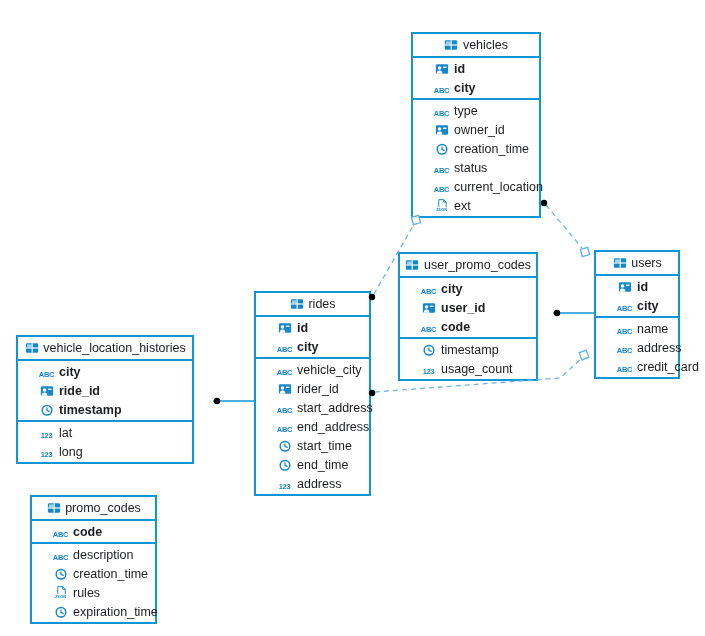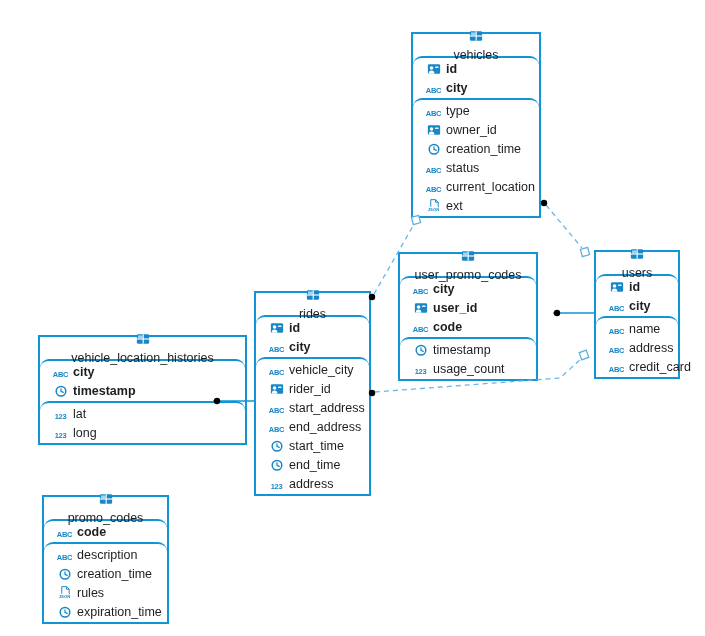--- a/index.html
+++ b/index.html
@@ -11,26 +11,24 @@
     position:absolute;
     background:#fff;
     border:2px solid var(--border,#1095d3);
     box-sizing:border-box;
   }
   .t-header{
     height:22px;
     display:flex;align-items:center;justify-content:center;gap:4px;
     font-size:12.5px;color:var(--text,#1c1e21);
     white-space:nowrap;
-    flex-direction:column;
   }
   .t-section{
     border-top:2px solid var(--border,#1095d3);
-    padding:1px 8px;
-    border-radius:9px;
+    padding:1px 16px;
   }
   .t-row{
     height:19px;
     display:flex;align-items:center;gap:5px;
     padding:0 5px;
     font-size:12.5px;color:var(--text,#1c1e21);
     white-space:nowrap;
   }
   .t-row.key .f-label{font-weight:bold;}
   .icon{
@@ -318,21 +316,21 @@
             <span class="f-label">end_time</span>
           </div>
           <div class="t-row">
             <span class="icon">
               <span class="txt-icon">123</span>
             </span>
             <span class="f-label">address</span>
           </div>
         </div>
       </div>
-      <div class="table" style="left: 38px; top: 335px; width: 209px;">
+      <div class="table" style="left: 16px; top: 335px; width: 178px;">
         <div class="t-header">
           <span class="icon">
             <svg width="14" height="14" viewBox="0 0 16 16">
               <rect x="1" y="2.5" width="14" height="11" rx="1.5" fill="#1787c9"></rect>
               <rect x="2.3" y="3.9" width="5.2" height="3.4" fill="#9fd3f0"></rect>
               <line x1="1" y1="8" x2="15" y2="8" stroke="#fff" stroke-width="1.3"></line>
               <line x1="8.2" y1="2.5" x2="8.2" y2="13.5" stroke="#fff" stroke-width="1.3"></line>
             </svg>
           </span>
           <span class="t-title">vehicle_location_histories</span>
@@ -340,20 +338,31 @@
         <div class="t-section keys">
           <div class="t-row key">
             <span class="icon">
               <span class="txt-icon">ABC</span>
             </span>
             <span class="f-label">city</span>
           </div>
           <div class="t-row key">
             <span class="icon">
               <svg width="14" height="14" viewBox="0 0 16 16">
+                <rect x="1" y="2.5" width="14" height="11" rx="1.5" fill="#1787c9"></rect>
+                <rect x="9.2" y="5.2" width="4" height="1.7" rx="0.4" fill="#ffffff" opacity="0.9"></rect>
+                <circle cx="5.2" cy="6.9" r="2.05" fill="#fff"></circle>
+                <path d="M2 13.5 Q2 9.8 5.2 9.8 Q8.4 9.8 8.4 13.5 Z" fill="#fff"></path>
+              </svg>
+            </span>
+            <span class="f-label">ride_id</span>
+          </div>
+          <div class="t-row key">
+            <span class="icon">
+              <svg width="14" height="14" viewBox="0 0 16 16">
                 <circle cx="8" cy="8.3" r="5.5" fill="none" stroke="#1787c9" stroke-width="1.7"></circle>
                 <path d="M8 5.6 L8 8.3 L10.5 9.6" fill="none" stroke="#1787c9" stroke-width="1.4" stroke-linecap="round"></path>
               </svg>
             </span>
             <span class="f-label">timestamp</span>
           </div>
         </div>
         <div class="t-section">
           <div class="t-row">
             <span class="icon">
@@ -362,21 +371,21 @@
             <span class="f-label">lat</span>
           </div>
           <div class="t-row">
             <span class="icon">
               <span class="txt-icon">123</span>
             </span>
             <span class="f-label">long</span>
           </div>
         </div>
       </div>
-      <div class="table" style="left: 42px; top: 495px; width: 127px;">
+      <div class="table" style="left: 30px; top: 495px; width: 127px;">
         <div class="t-header">
           <span class="icon">
             <svg width="14" height="14" viewBox="0 0 16 16">
               <rect x="1" y="2.5" width="14" height="11" rx="1.5" fill="#1787c9"></rect>
               <rect x="2.3" y="3.9" width="5.2" height="3.4" fill="#9fd3f0"></rect>
               <line x1="1" y1="8" x2="15" y2="8" stroke="#fff" stroke-width="1.3"></line>
               <line x1="8.2" y1="2.5" x2="8.2" y2="13.5" stroke="#fff" stroke-width="1.3"></line>
             </svg>
           </span>
           <span class="t-title">promo_codes</span>

